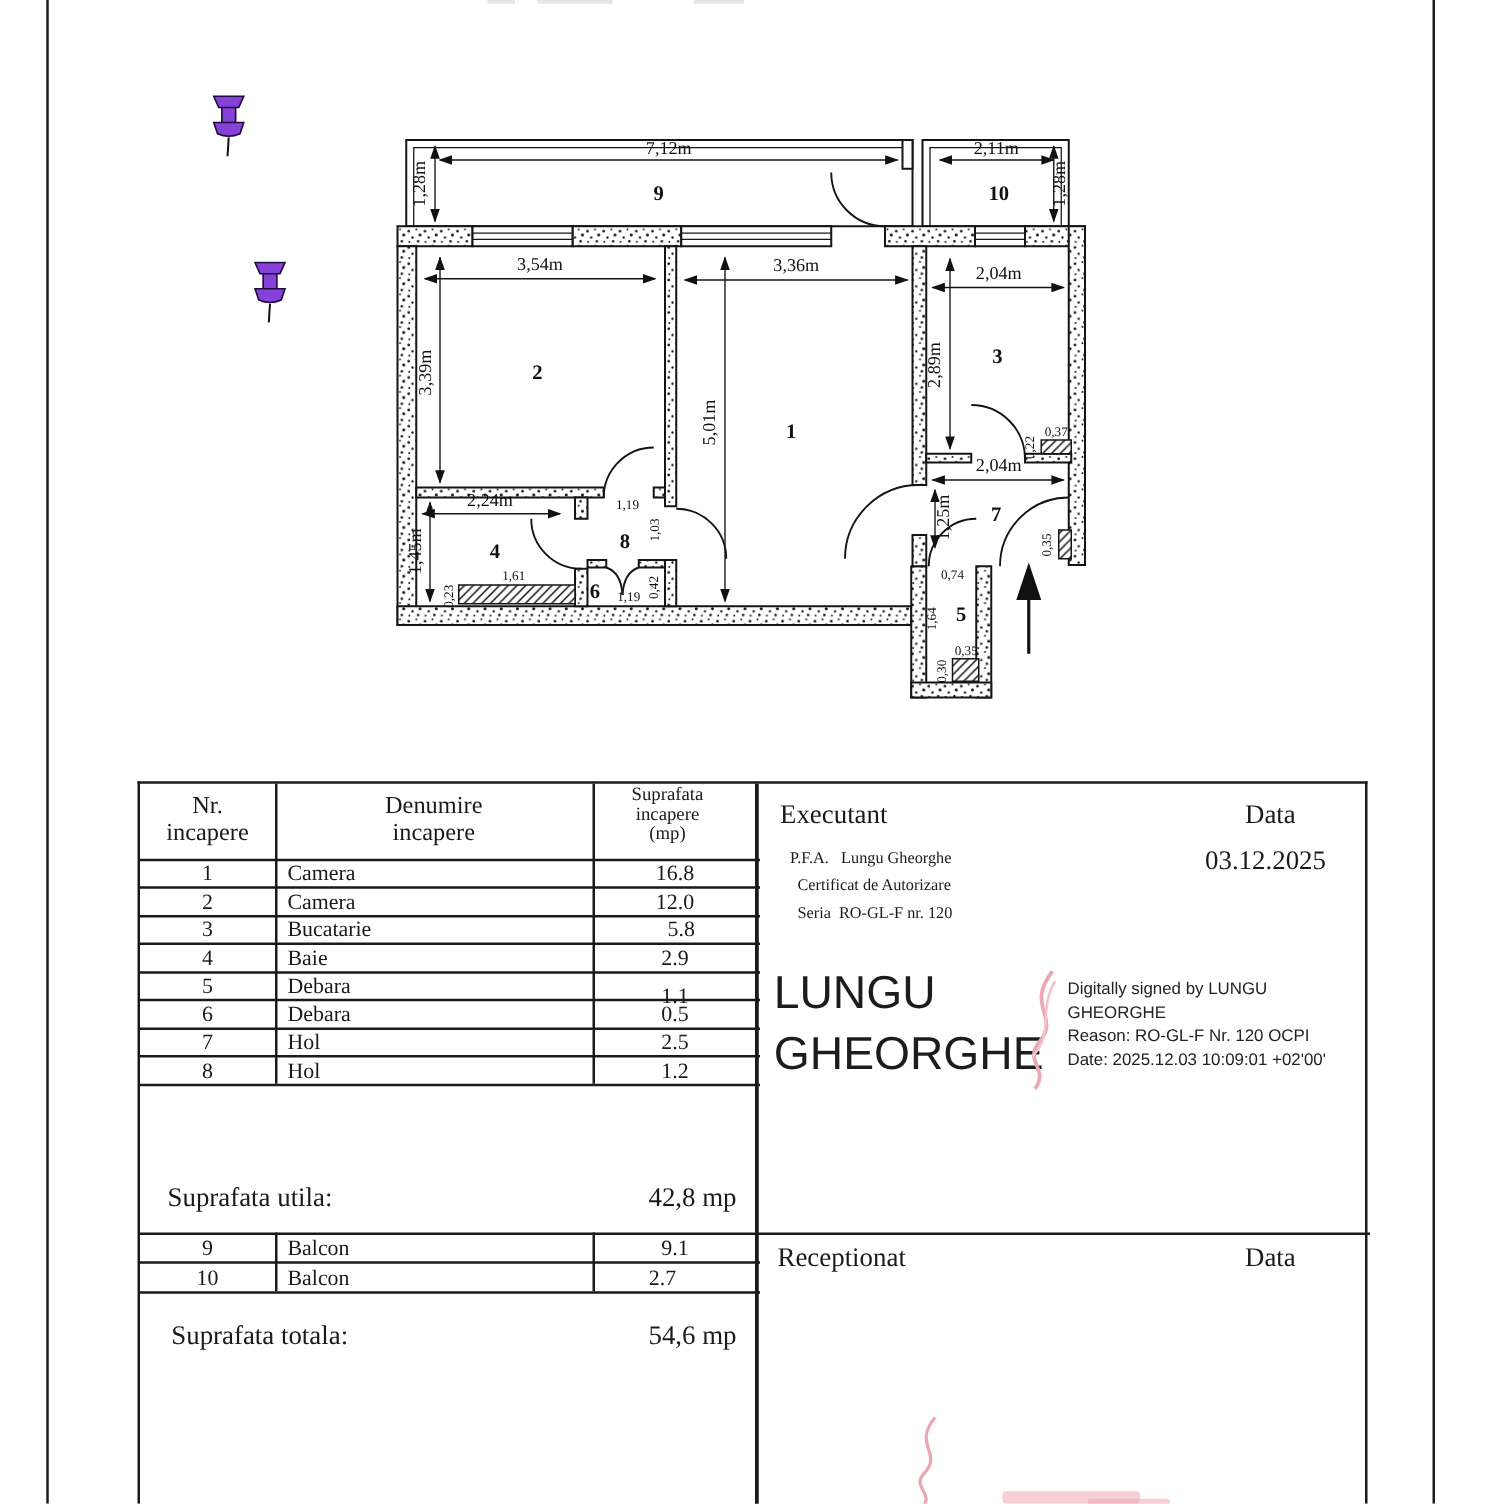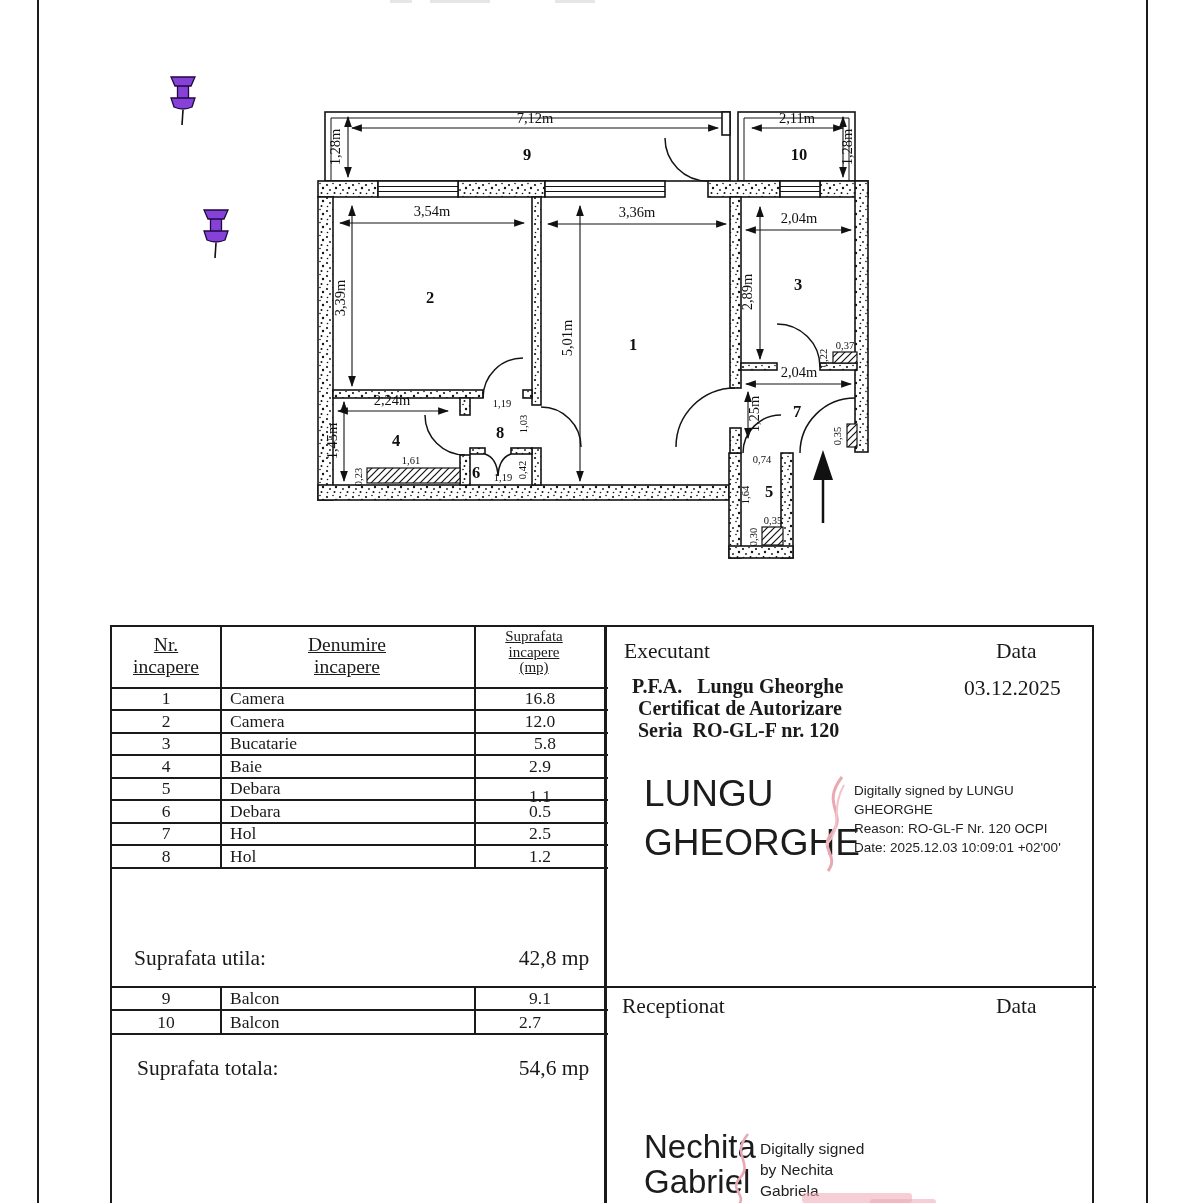--- a/index.html
+++ b/index.html
@@ -9,23 +9,23 @@
   .frame-line { position:absolute; top:0; bottom:0; width:1.5px; background:#1c1c1c; }
   .artifact { position:absolute; background:#e6e6e6; }
 
   
   .sheet { position:absolute; left:110px; top:625px; width:984px; height:578px;
            border:2.5px solid #1a1a1a; border-bottom:none; }
   .hl { position:absolute; height:2px; background:#1a1a1a; left:0; }
   .vl { position:absolute; width:2px;  background:#1a1a1a; }
   .cell { position:absolute; font-size:17.5px; line-height:22px; white-space:pre; }
   .ctr { text-align:center; }
-  .hdr { position:absolute; text-align:center; white-space:pre-line; font-size:19.5px; line-height:1.12;text-decoration:underline; }
+  .hdr { position:absolute; text-align:center; white-space:pre-line; font-size:19.5px; line-height:1.12; }
   .big { font-size:21.5px; }
-  .boldserif { font-weight:bold; font-size:20px; line-height:22px; white-space:pre; }
+  .boldserif { font-weight:normal; font-size:13px; line-height:22px; white-space:pre; }
 
   .sig-name { font-family:"Liberation Sans", sans-serif; color:#1c1c1c; }
   .sig-details { font-family:"Liberation Sans", sans-serif; color:#222; white-space:pre-line; }
   .stamp-box { position:absolute; border:2.5px solid #de3c4a; padding:4px 12px 5px 12px;
                font-family:"Liberation Sans", sans-serif; font-size:19px; color:#383838; }
   .smudge { position:absolute; background:rgba(238,168,178,0.55); border-radius:3px; }
 
   
   svg text { fill:#101010; }
   .w   { fill:#ffffff; stroke:#141414; stroke-width:1.6; }
@@ -286,41 +286,34 @@
   <div class="cell big" style="left:25px;top:430px">Suprafata totala:</div>
   <div class="cell big ctr" style="left:362px;width:160px;top:430px">54,6 mp</div>
 
   <div class="cell big" style="left:512px;top:13px">Executant</div>
   <div class="cell big" style="left:884px;top:13px">Data</div>
   <div class="abs boldserif" style="left:520px;top:48px">P.F.A.   Lungu Gheorghe</div>
   <div class="abs boldserif" style="left:526px;top:70px">Certificat de Autorizare</div>
   <div class="abs boldserif" style="left:526px;top:92px">Seria  RO-GL-F nr. 120</div>
   <div class="cell big" style="left:852px;top:50px">03.12.2025</div>
 
-  <div class="abs sig-name" style="left:532px;top:142px;font-size:37px;line-height:1.33">
+  <div class="abs sig-name" style="left:507px;top:142px;font-size:37px;line-height:1.33">
     <div>LUNGU</div>
     <div>GHEORGHE</div>
   </div>
   <svg class="abs" style="left:700px;top:148px" width="44" height="98" viewBox="0 0 44 98">
     <path d="M30,2 C8,30 36,38 20,58 C6,74 28,80 16,96" fill="none" stroke="#e9a9b3" stroke-width="3"></path>
     <path d="M32,10 C18,34 32,52 14,70" fill="none" stroke="#f2c3cb" stroke-width="2"></path>
   </svg>
   <div class="abs sig-details" style="left:742px;top:155px;font-size:13.5px;line-height:1.4;width:250px">Digitally signed by LUNGU
 GHEORGHE
 Reason: RO-GL-F Nr. 120 OCPI
 Date: 2025.12.03 10:09:01 +02'00'</div>
 
   <div class="cell big" style="left:510px;top:368px">Receptionat</div>
   <div class="cell big" style="left:884px;top:368px">Data</div>
 
-  <div class="abs sig-name" style="left:532px;top:502px;font-size:33px;line-height:1.07">
-    <div>Nechita</div>
-    <div>Gabriel</div>
-  </div>
   <svg class="abs" style="left:612px;top:505px" width="36" height="75" viewBox="0 0 36 75">
     <path d="M24,2 C6,24 30,30 16,46 C4,58 24,62 14,74" fill="none" stroke="#e9a9b3" stroke-width="2.6"></path>
   </svg>
-  <div class="abs sig-details" style="left:648px;top:512px;font-size:15.5px;line-height:1.35;width:170px">Digitally signed
-by Nechita
-Gabriela</div>
   <div class="smudge" style="left:690px;top:566px;width:110px;height:10px"></div>
   <div class="smudge" style="left:758px;top:572px;width:66px;height:6px"></div>
 </div>
 
 </body></html>

